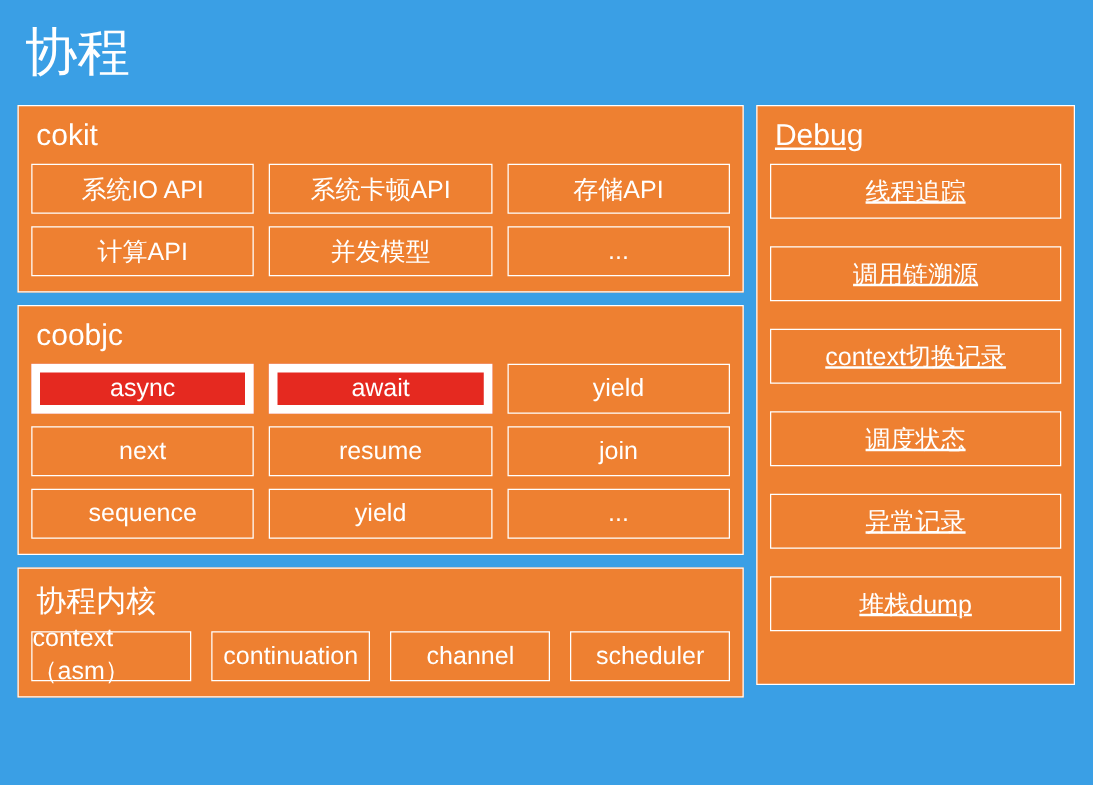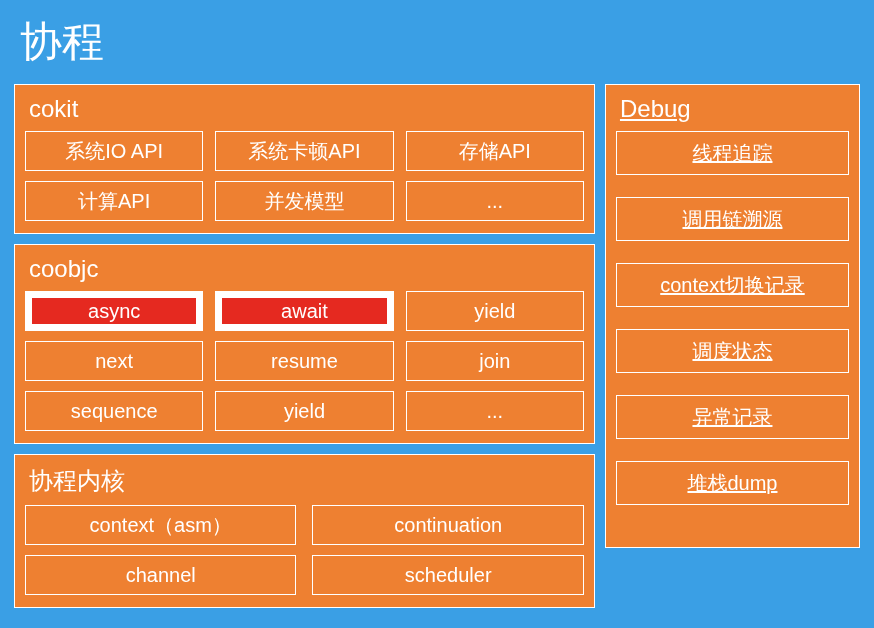--- a/index.html
+++ b/index.html
@@ -40,22 +40,22 @@
     font-weight: 400;
     margin: 2px 0 8px 4px;
   }
   .grid3 {
     display: grid;
     grid-template-columns: repeat(3, 1fr);
     gap: 10px 12px;
   }
   .grid2 {
     display: grid;
-    grid-template-columns: repeat(2, 1fr);
-    gap: 10px 16px;
+    grid-template-columns: repeat(4, 1fr);
+    gap: 22px 16px;
   }
   .grid1 {
     display: grid;
     grid-template-columns: 1fr;
     gap: 12px;
   }
   .cell {
     border: 1px solid #ffffff;
     height: 40px;
     font-size: 20px;

